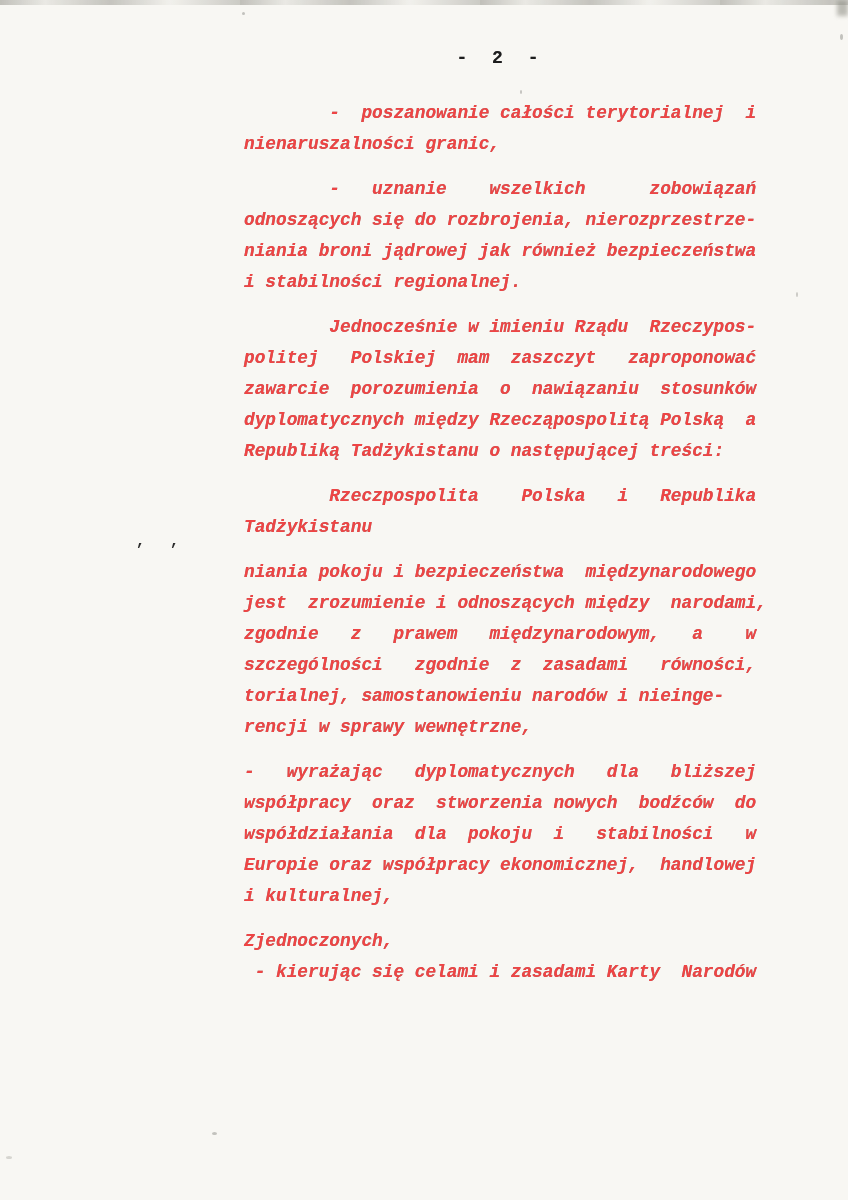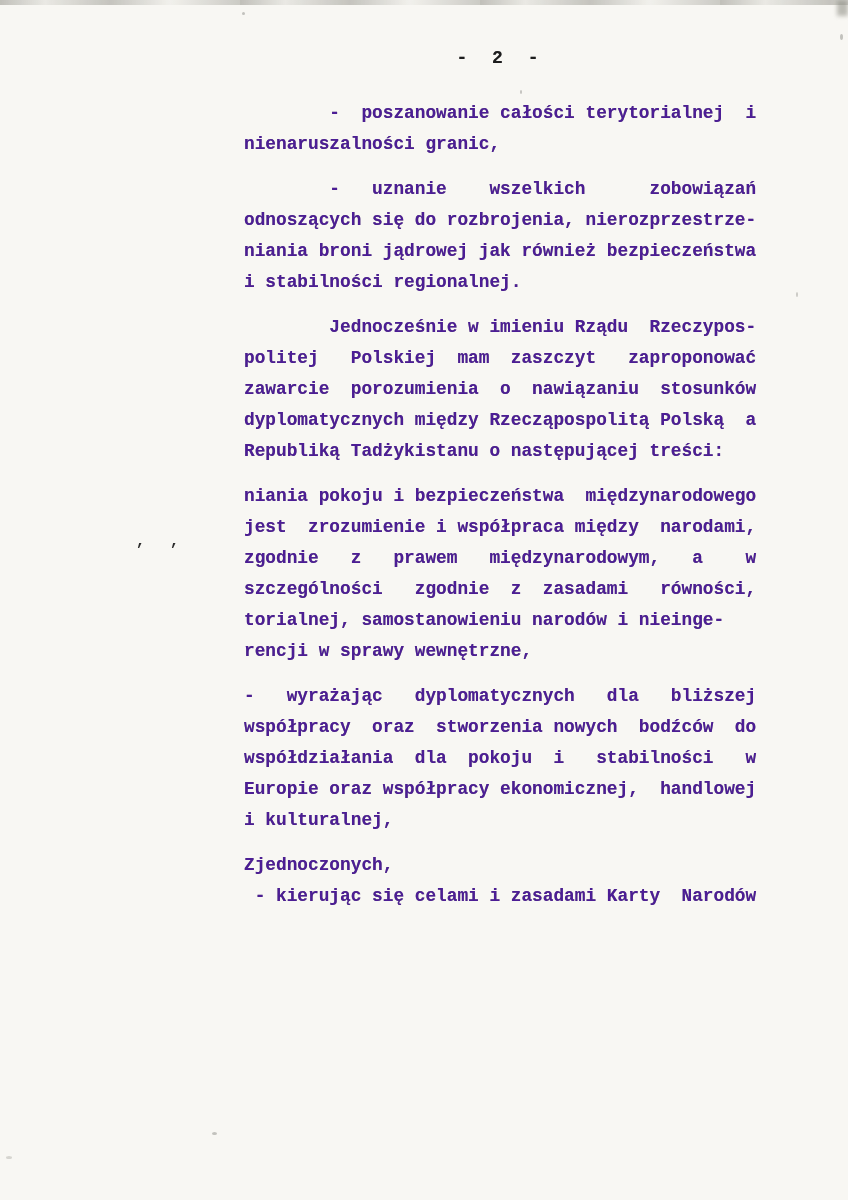--- a/index.html
+++ b/index.html
@@ -66,22 +66,23 @@
     width: 520px;
   }
   .para {
     margin: 0 0 14px 0;
   }
   .line {
     white-space: pre;
     font-size: 17.8px;
     line-height: 31px;
     font-weight: bold;
-    color: #4c1d95;
+    color: #ef4444;
     text-shadow: 0 0 0.6px rgba(25,25,25,0.5);
+    font-style: italic;
   }
   .margin-mark {
     position: absolute;
     left: 136px;
     top: 533px;
     font-size: 15px;
     font-weight: bold;
     letter-spacing: 8px;
     color: #2a2a2a;
   }
@@ -114,22 +115,26 @@
       <div class="line">i stabilności regionalnej.</div>
     </div>
     <div class="para">
       <div class="line">        Jednocześnie w imieniu Rządu  Rzeczypos-</div>
       <div class="line">politej   Polskiej  mam  zaszczyt   zaproponować</div>
       <div class="line">zawarcie  porozumienia  o  nawiązaniu  stosunków</div>
       <div class="line">dyplomatycznych między Rzecząpospolitą Polską  a</div>
       <div class="line">Republiką Tadżykistanu o następującej treści:</div>
     </div>
     <div class="para">
+      <div class="line">        Rzeczpospolita    Polska   i   Republika</div>
+      <div class="line">Tadżykistanu</div>
+    </div>
+    <div class="para">
       <div class="line">niania pokoju i bezpieczeństwa  międzynarodowego</div>
-      <div class="line">jest  zrozumienie i współpraca między  narodami,</div>
+      <div class="line">jest  zrozumienie i odnoszących między  narodami,</div>
       <div class="line">zgodnie   z   prawem   międzynarodowym,   a    w</div>
       <div class="line">szczególności   zgodnie  z  zasadami   równości,</div>
       <div class="line">torialnej, samostanowieniu narodów i nieinge-</div>
       <div class="line">rencji w sprawy wewnętrzne,</div>
     </div>
     <div class="para">
       <div class="line">-   wyrażając   dyplomatycznych   dla   bliższej</div>
       <div class="line">współpracy  oraz  stworzenia nowych  bodźców  do</div>
       <div class="line">współdziałania  dla  pokoju  i   stabilności   w</div>
       <div class="line">Europie oraz współpracy ekonomicznej,  handlowej</div>

